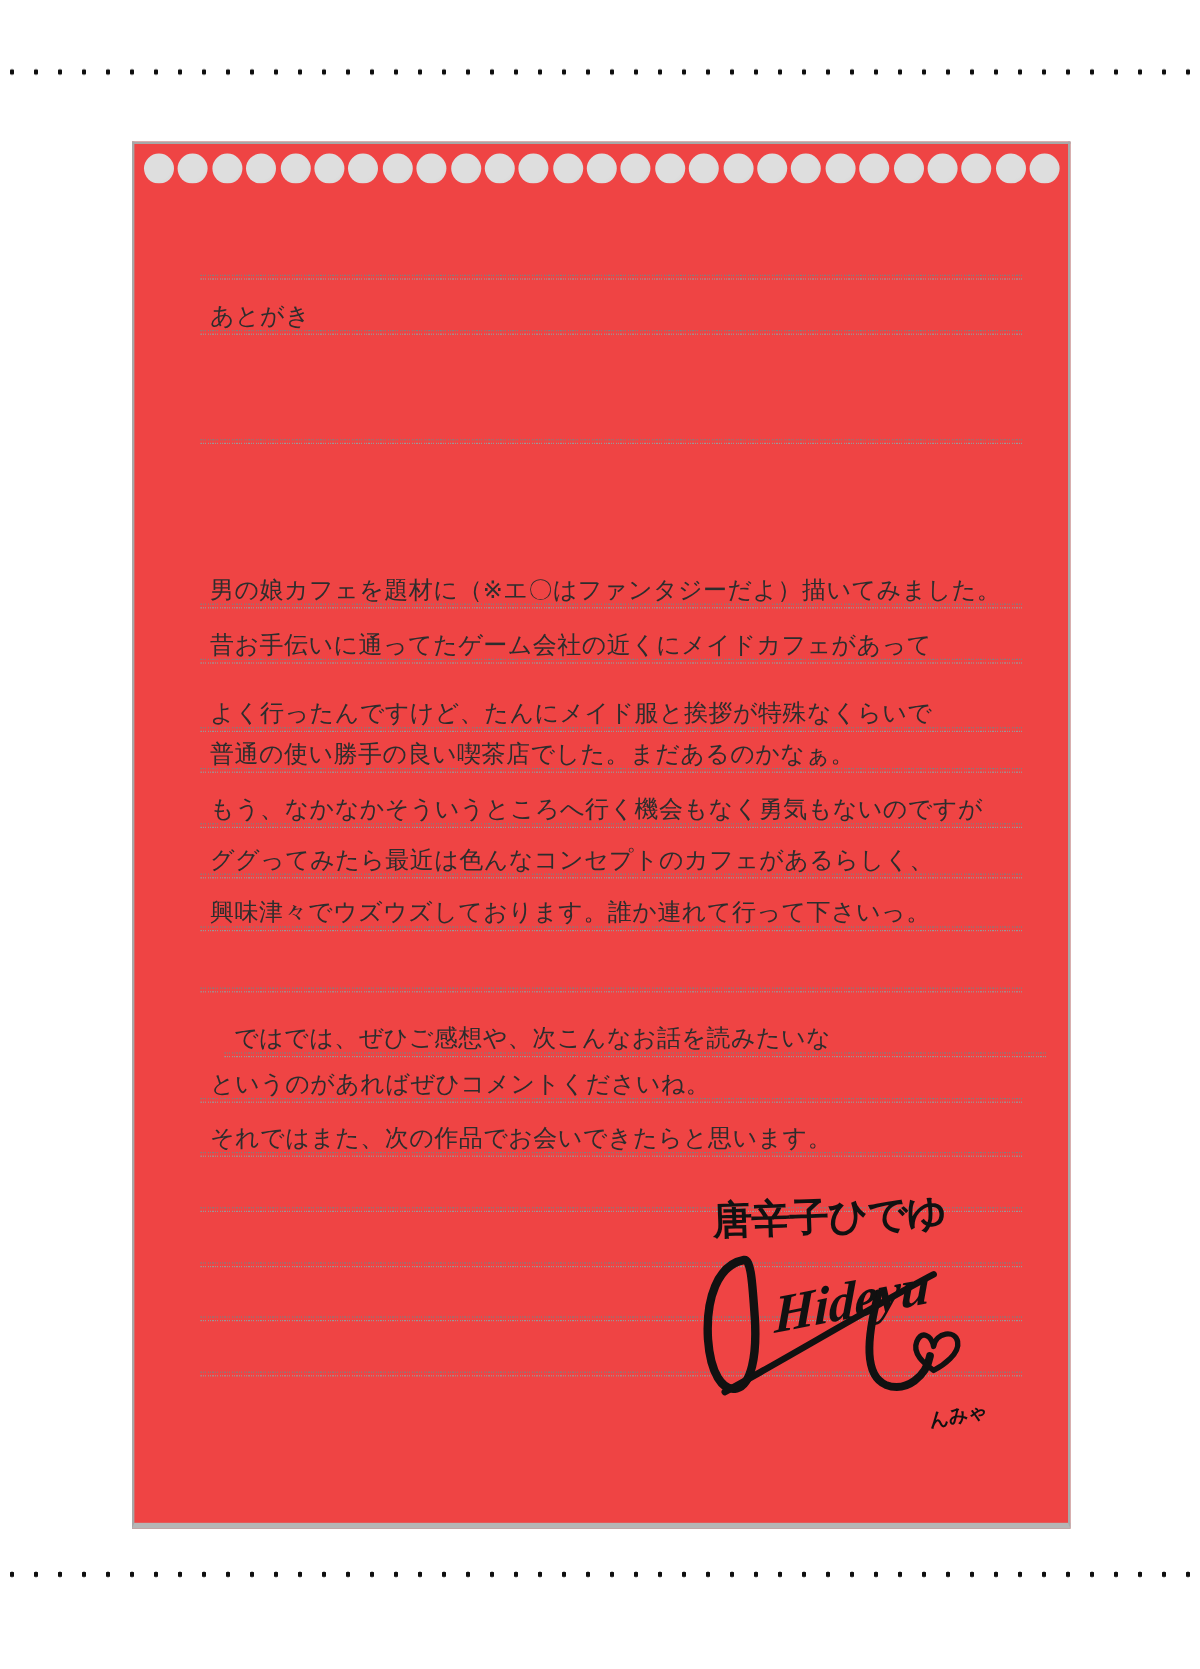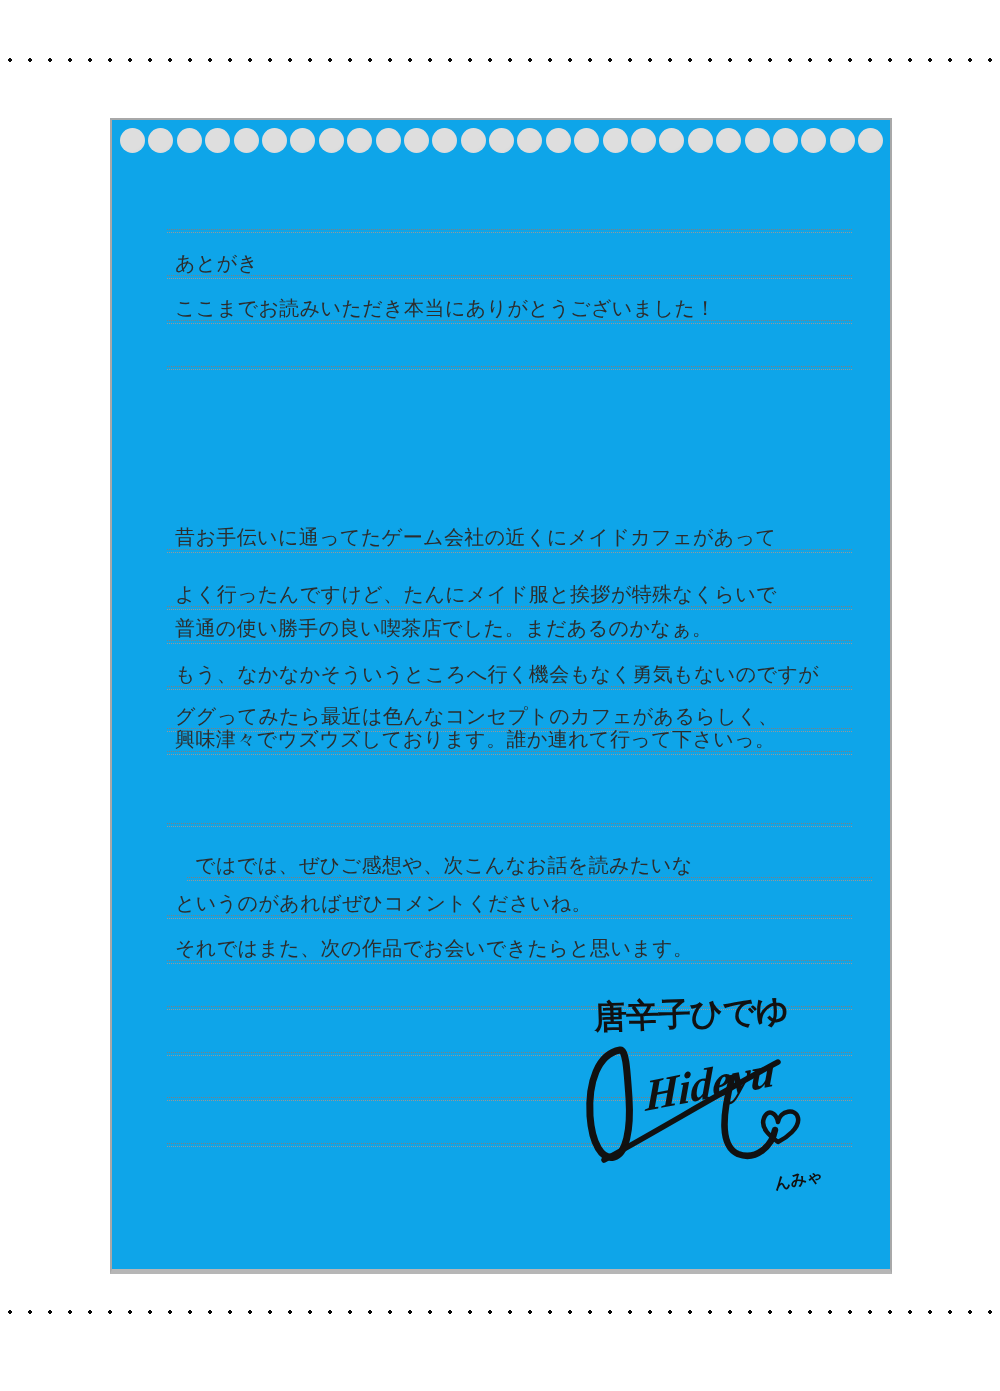--- a/index.html
+++ b/index.html
@@ -20,21 +20,21 @@
     background-repeat:repeat-x;
   }
   .dots-top    { top:54px; }
   .dots-bottom { top:1306px; }
 
   
   .card {
     position:absolute; left:110px; top:118px;
     width:782px; height:1156px;
     box-sizing:border-box;
-    background:#0ea5e9;
+    background:#ef4444;
     border:2px solid #a8a8a8;
     border-bottom:5px solid #b6b6b6;
   }
 
   
   .scallops {
     position:absolute; left:0; top:0; right:0;
     display:flex; gap:3.4px;
     padding:8px 0 0 8px;
     overflow:hidden;
@@ -137,26 +137,26 @@
 
     <div class="lines" id="lines">
         <div class="row" style="top: 67px;">
           <div class="txt"></div>
           <div class="rule"></div>
         </div>
         <div class="row" style="top: 112.7px;">
           <div class="txt">あとがき</div>
           <div class="rule"></div>
         </div>
-        <div class="row" style="top: 158.4px;">
-          <div class="txt">ここまでお読みいただき本当にありがとうございました！</div>
-          <div class="rule"></div>
-        </div>
         <div class="row" style="top: 204.1px;">
           <div class="txt"></div>
+          <div class="rule"></div>
+        </div>
+        <div class="row" style="top: 341.2px;">
+          <div class="txt">男の娘カフェを題材に（※エ〇はファンタジーだよ）描いてみました。</div>
           <div class="rule"></div>
         </div>
         <div class="row" style="top: 386.9px;">
           <div class="txt">昔お手伝いに通ってたゲーム会社の近くにメイドカフェがあって</div>
           <div class="rule"></div>
         </div>
         <div class="row" style="top: 444px;">
           <div class="txt">よく行ったんですけど、たんにメイド服と挨拶が特殊なくらいで</div>
           <div class="rule"></div>
         </div>
@@ -165,21 +165,21 @@
           <div class="rule"></div>
         </div>
         <div class="row" style="top: 524px;">
           <div class="txt">もう、なかなかそういうところへ行く機会もなく勇気もないのですが</div>
           <div class="rule"></div>
         </div>
         <div class="row" style="top: 566px;">
           <div class="txt">ググってみたら最近は色んなコンセプトのカフェがあるらしく、</div>
           <div class="rule"></div>
         </div>
-        <div class="row" style="top: 589px;">
+        <div class="row" style="top: 610px;">
           <div class="txt">興味津々でウズウズしております。誰か連れて行って下さいっ。</div>
           <div class="rule"></div>
         </div>
         <div class="row" style="top: 661.1px;">
           <div class="txt"></div>
           <div class="rule"></div>
         </div>
         <div class="row" style="top: 715px; margin-left: 20px;">
           <div class="txt">ではでは、ぜひご感想や、次こんなお話を読みたいな</div>
           <div class="rule"></div>

